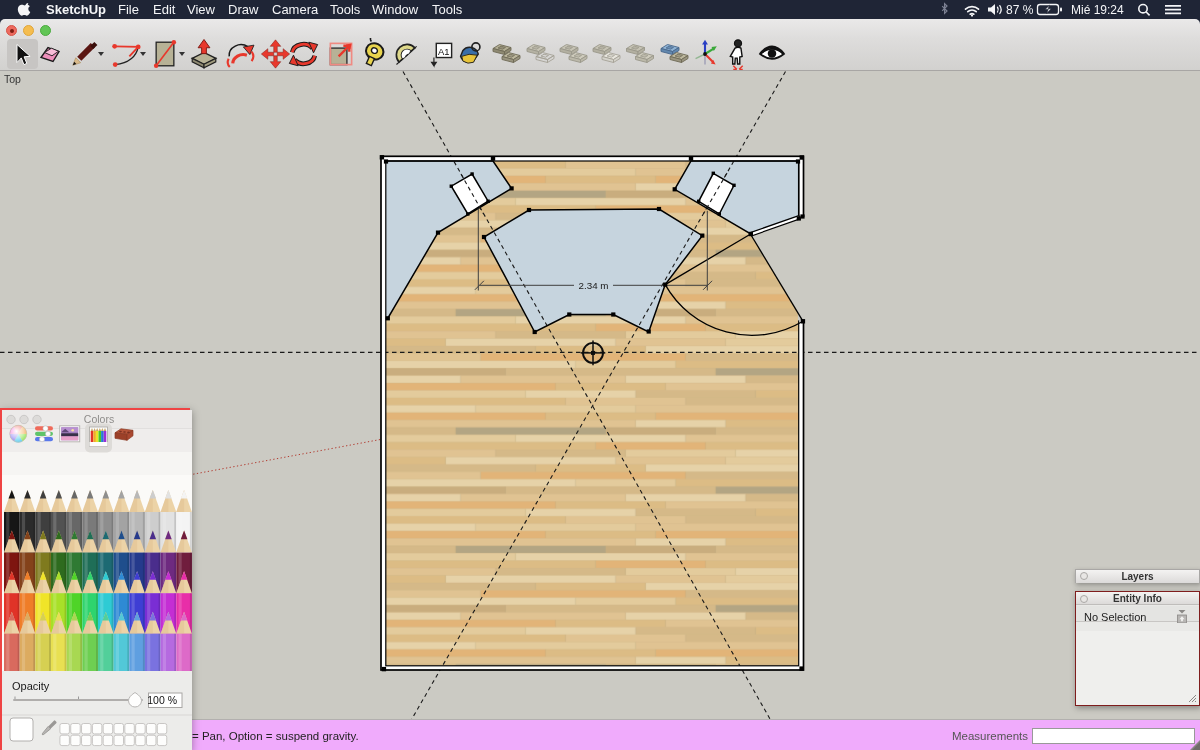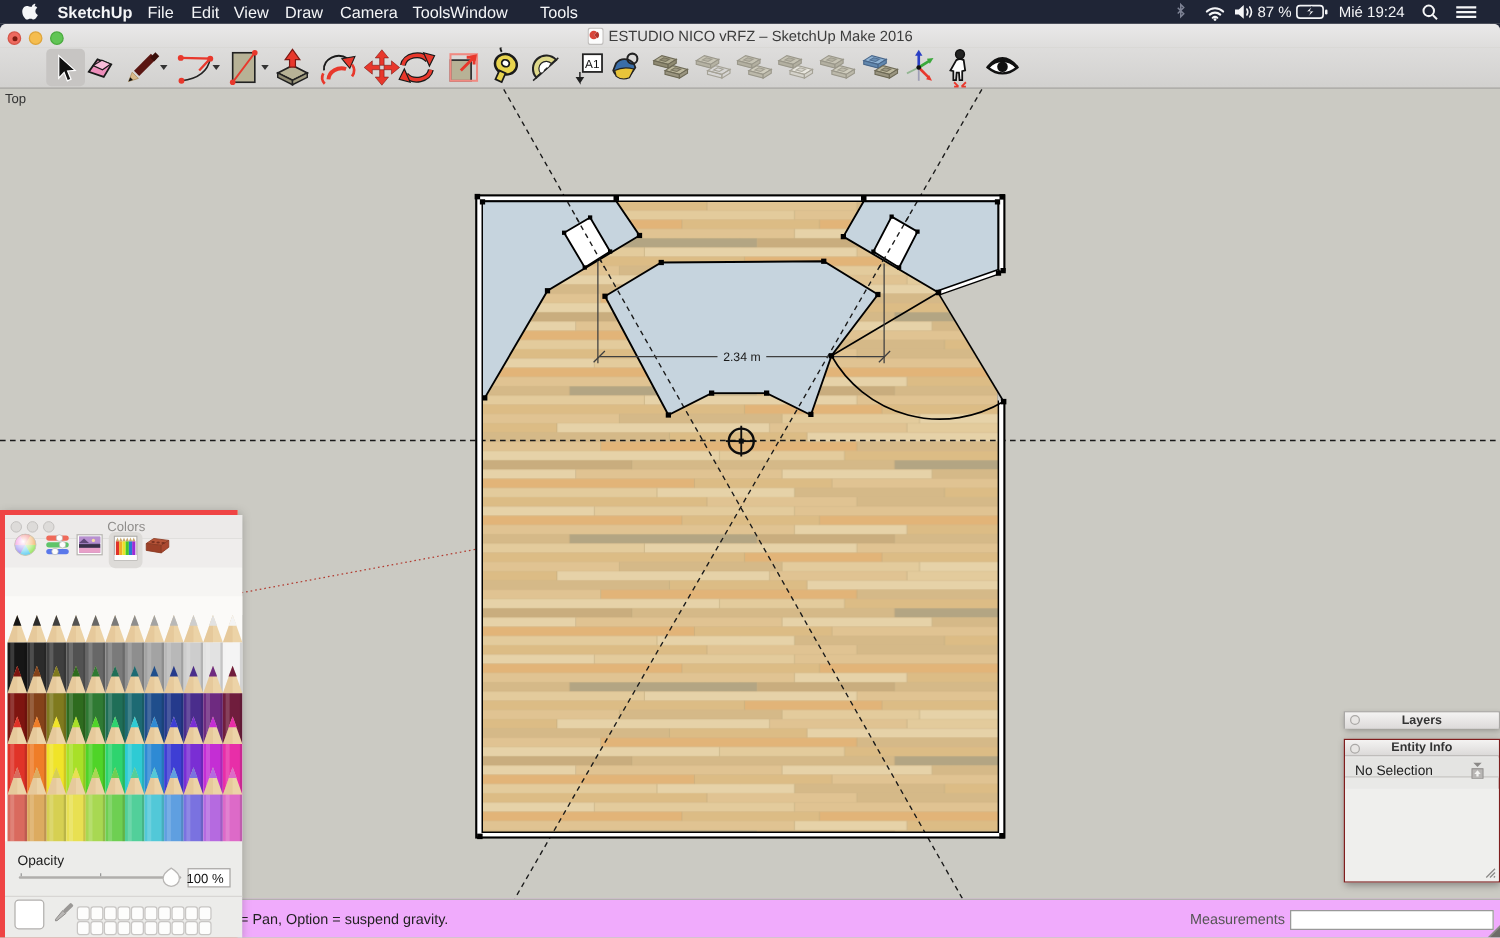--- a/index.html
+++ b/index.html
@@ -3,30 +3,30 @@
 <meta charset="utf-8">
 <style>
   * { margin:0; padding:0; box-sizing:border-box; }
   html,body { width:1200px; height:750px; overflow:hidden; }
   body { font-family:"Liberation Sans", sans-serif; position:relative; background:#cbcac3; }
   #menubar { position:absolute; left:0; top:0; width:1200px; height:19px; background:#1f2536; color:#f4f5f7; font-size:13px; z-index:50; }
   #menubar .m { position:absolute; top:0; line-height:19px; }
   #titlebar { position:absolute; left:0; top:19px; width:1200px; height:19px;
     background:linear-gradient(#eae9e9,#dedddc); border-radius:5px 5px 0 0; z-index:40;}
   #toolbar { position:absolute; left:0; top:38px; width:1200px; height:33px;
-    background:linear-gradient(#dedddc,#d2d1cf); border-bottom:1px solid #a8a6a4; z-index:40;padding-left:30px; }
+    background:linear-gradient(#dedddc,#d2d1cf); border-bottom:1px solid #a8a6a4; z-index:40; }
   .tl { position:absolute; top:5.5px; width:11px; height:11px; border-radius:50%; }
   #wtitle { position:absolute; top:3px; left:0; width:1200px; text-align:center; font-size:11.8px; color:#3c3c3c; }
   #canvas { position:absolute; left:0; top:71px; width:1200px; height:648px; z-index:10; }
   #toplabel { position:absolute; left:4px; top:73px; font-size:10.5px; color:#333; z-index:15; }
   #statusbar { position:absolute; left:0; top:719px; width:1200px; height:31px; background:#f0abfc; border-top:1px solid #b2b0ae; z-index:30; }
   #statusbar .msg { position:absolute; left:192px; top:10px; font-size:11.5px; color:#222; }
   #statusbar .meas { position:absolute; right:172px; top:10px; font-size:11.5px; color:#555; }
   #statusbar .mbox { position:absolute; right:5px; top:8px; width:163px; height:16px; background:#fff; border:1px solid #999; }
-  .panel { position:absolute; background:#fdba74; border:4px solid #ef4444; box-shadow:2px 3px 8px rgba(0,0,0,0.35); z-index:60; }
+  .panel { position:absolute; background:#fdba74; border:2px solid #ef4444; box-shadow:2px 3px 8px rgba(0,0,0,0.35); z-index:60; }
   #colorspanel { left:0; top:408px; width:190px; height:342px; }
   #layerspanel { position:absolute; left:1075px; top:569px; width:125px; height:14px; background:linear-gradient(#f4f3f2,#dcdad9); border:1px solid #a9a7a5; box-shadow:1px 2px 5px rgba(0,0,0,0.3); z-index:60; }
   #entitypanel { position:absolute; left:1075px; top:591px; width:125px; height:115px; background:#e9e9e7; border:1px solid #7f1d1d; box-shadow:1px 2px 6px rgba(0,0,0,0.35); z-index:60; }
   .ptitle { position:relative; width:100%; height:13px; background:linear-gradient(#f4f3f2,#dcdad9); border-bottom:1px solid #bfbdbb; font-size:10px; font-weight:bold; color:#333; text-align:center; line-height:13px; }
   .pcirc { position:absolute; left:4px; top:2.5px; width:8px; height:8px; border-radius:50%; border:1px solid #aaa8a6; background:#e8e6e4; }
 </style>
 </head>
 <body>
   <div id="canvas">
   <svg width="1200" height="648" viewBox="0 71 1200 648">
@@ -249,21 +249,21 @@
     <svg style="position:absolute;left:17px;top:2px;" width="15" height="15" viewBox="0 0 15 15">
       <path fill="#f4f5f7" d="M10.2 1.1c.1.9-.3 1.8-.8 2.4-.6.7-1.5 1.2-2.4 1.1-.1-.9.3-1.8.9-2.4C8.5 1.5 9.5 1.1 10.2 1.1zM12.6 11.7c-.4.9-.6 1.3-1.1 2-.7 1.1-1.8 2.4-3 2.4-1.1 0-1.4-.7-2.9-.7-1.5 0-1.8.7-2.9.7-1.3 0-2.2-1.2-3-2.3C-2.4 10.7-2.6 6.9-.9 4.9c1.1-1.4 2.9-1.6 3.9-1.6 1.1 0 2.1.8 2.8.8.7 0 1.9-.9 3.2-.8.5 0 2.1.2 3.1 1.7-.1.1-1.9 1.1-1.8 3.2C10.3 10.7 12.5 11.6 12.6 11.7z" transform="scale(0.85) translate(3,0)"></path>
     </svg>
     <span class="m" style="left:46px; font-weight:bold;">SketchUp</span>
     <span class="m" style="left:118px;">File</span>
     <span class="m" style="left:153px;">Edit</span>
     <span class="m" style="left:187px;">View</span>
     <span class="m" style="left:228px;">Draw</span>
     <span class="m" style="left:272px;">Camera</span>
     <span class="m" style="left:330px;">Tools</span>
-    <span class="m" style="left:360px;">Window</span>
+    <span class="m" style="left:372px;">Window</span>
     <span class="m" style="left:432px;">Tools</span>
     <svg style="position:absolute; left:936px; top:0;" width="264" height="19" viewBox="0 0 264 19">
       <g stroke="#7d8294" stroke-width="1.2" fill="none">
         <path d="M6.2 6.2 L11 11 L8.6 13.4 V3.6 L11 6 L6.2 10.8"></path>
       </g>
       <g fill="#f4f5f7">
         <path d="M36 14.5 a9 9 0 0 1 -0 -0 z"></path>
       </g>
       <g stroke="#f4f5f7" fill="none" stroke-width="1.7" stroke-linecap="round">
         <path d="M29.5 9.2 a 9.5 9.5 0 0 1 13 0"></path>
@@ -295,26 +295,20 @@
     </svg>
   </div>
   <div style="position:absolute; left:0; top:19px; width:8px; height:8px; background:#1f2536; z-index:35;"></div>
   <div style="position:absolute; right:0; top:19px; width:8px; height:8px; background:#1f2536; z-index:35;"></div>
   <div id="titlebar">
     <div class="tl" style="left:6px; background:#ee6a5f; border:0.5px solid #d55549;">
       <div style="position:absolute; left:3px; top:3px; width:4px; height:4px; border-radius:50%; background:#7e1d12;"></div>
     </div>
     <div class="tl" style="left:23px; background:#f5bd4f; border:0.5px solid #dfa53a;"></div>
     <div class="tl" style="left:40px; background:#61c555; border:0.5px solid #4aab3e;"></div>
-    <div id="wtitle"><svg style="vertical-align:-3px; margin-right:4px;" width="13" height="14" viewBox="0 0 13 14">
-        <rect x="0.5" y="0.5" width="12" height="13" rx="2" fill="#fcfcfc" stroke="#c0bebc"></rect>
-        <circle cx="5" cy="6" r="3.4" fill="#d8453a"></circle>
-        <path d="M5,6 l3.2,-2.6 a4,4 0 0 1 0,5.2 z" fill="#fff"></path>
-        <path d="M5,6 l3.2,2.6 a4,4 0 0 0 0,-5.2 z" fill="#b0342c"></path>
-      </svg>ESTUDIO NICO vRFZ – SketchUp Make 2016</div>
   </div>
   <div id="toolbar">
   <svg width="1200" height="33" viewBox="0 0 1200 33">
 
     <rect x="7" y="1" width="31" height="30" rx="4" fill="#c7c5c3"></rect>
     <path d="M17 6.5 l0 18 4.3 -4.6 2.6 6.8 2.9 -1.3 -2.7 -6.6 6 -0.5 z" fill="#111" stroke="#fff" stroke-width="1"></path>
 
     <g transform="translate(50,16)">
         <path d="M-9,3.5 L-2,-6.5 L9,-2.5 L3,7.5 Z" fill="#ee8fbb" stroke="#1a1a1a" stroke-width="1.4"></path>
         <path d="M-5.5,-1.5 L1.5,-5.8 L8.6,-2.8 L2,1.8 Z" fill="#f8bcd8" stroke="#1a1a1a" stroke-width="0.9"></path>

